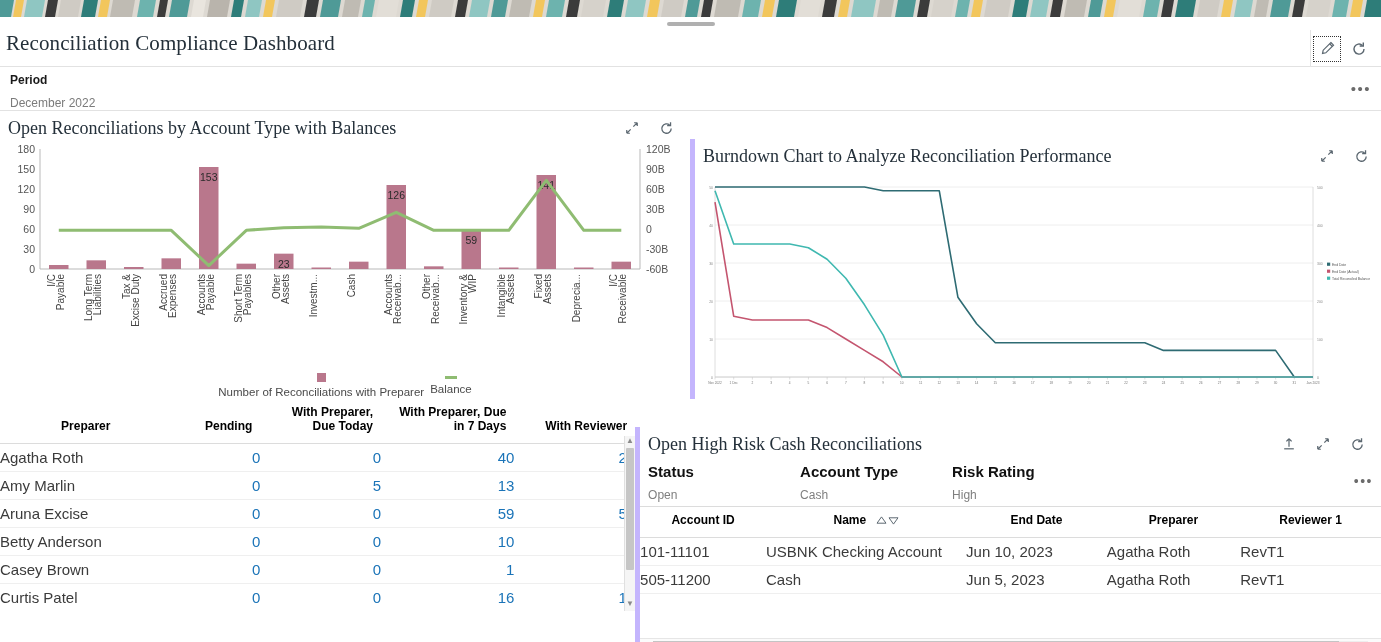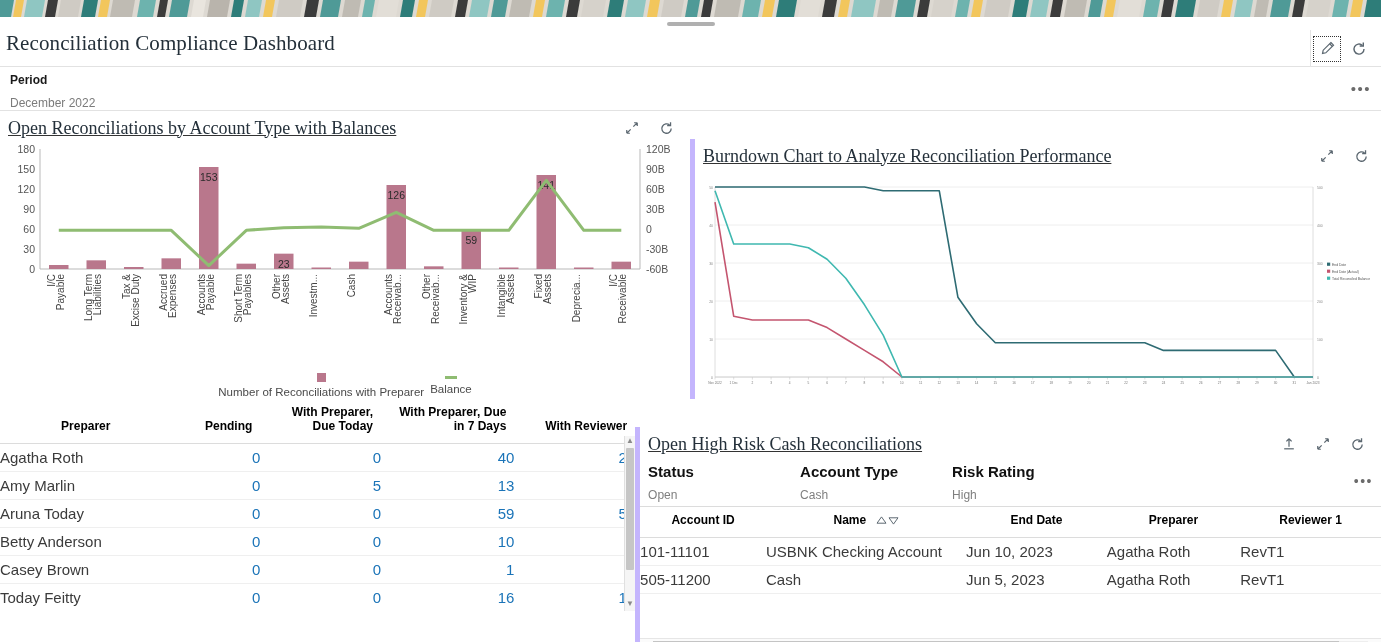--- a/index.html
+++ b/index.html
@@ -43,21 +43,21 @@
   .period-label { font-weight:bold; font-size:12px; color:#1a1a1a; }
   .period-value { font-size:12px; color:#7b7b7b; margin-top:9px; }
   .period-menu {
     position:absolute; right:10px; top:50%; transform:translateY(-50%);
     letter-spacing:1.5px; color:#6b6b6b; font-size:15px; cursor:pointer; line-height:6px;
   }
   .grid { display:flex; width:1381px; }
   .col { width:690px; }
   .col.right { border-left:5px solid #c4b5fd; width:810px;margin-top:28px; }
   .panel-head {
-    display:flex; align-items:center; padding:6px 8px 2px 8px; position:relative; height:30px;text-decoration:underline;
+    display:flex; align-items:center; padding:6px 8px 2px 8px; position:relative; height:30px;
   }
   .panel-title {
     font-family:"Liberation Serif", serif; font-size:18px; color:#24303a; white-space:nowrap;
   }
   .panel-tools { margin-left:auto; display:flex; align-items:center; gap:2px; }
   .chart-area { height:230px; position:relative; }
   .table-wrap { position:relative; }
   table.data { width:100%; border-collapse:collapse; }
   table.data th {
     font-size:12px; font-weight:bold; color:#000000; padding:6px 8px 10px 8px;
@@ -461,42 +461,42 @@
               <td class="num">26</td>
             </tr>
             <tr>
               <td class="">Amy Marlin</td>
               <td class="num">0</td>
               <td class="num">5</td>
               <td class="num">13</td>
               <td class="num">2</td>
             </tr>
             <tr>
-              <td class="">Aruna Today</td>
+              <td class="">Aruna Excise</td>
               <td class="num">0</td>
               <td class="num">0</td>
               <td class="num">59</td>
               <td class="num">54</td>
             </tr>
             <tr>
               <td class="">Betty Anderson</td>
               <td class="num">0</td>
               <td class="num">0</td>
               <td class="num">10</td>
               <td class="num">4</td>
             </tr>
             <tr>
               <td class="">Casey Brown</td>
               <td class="num">0</td>
               <td class="num">0</td>
               <td class="num">1</td>
               <td class="num">0</td>
             </tr>
             <tr>
-              <td class="">Today Feitty</td>
+              <td class="">Curtis Patel</td>
               <td class="num">0</td>
               <td class="num">0</td>
               <td class="num">16</td>
               <td class="num">13</td>
             </tr>
             <tr>
               <td class="">Frank Taylor</td>
               <td class="num">0</td>
               <td class="num">0</td>
               <td class="num">27</td>

